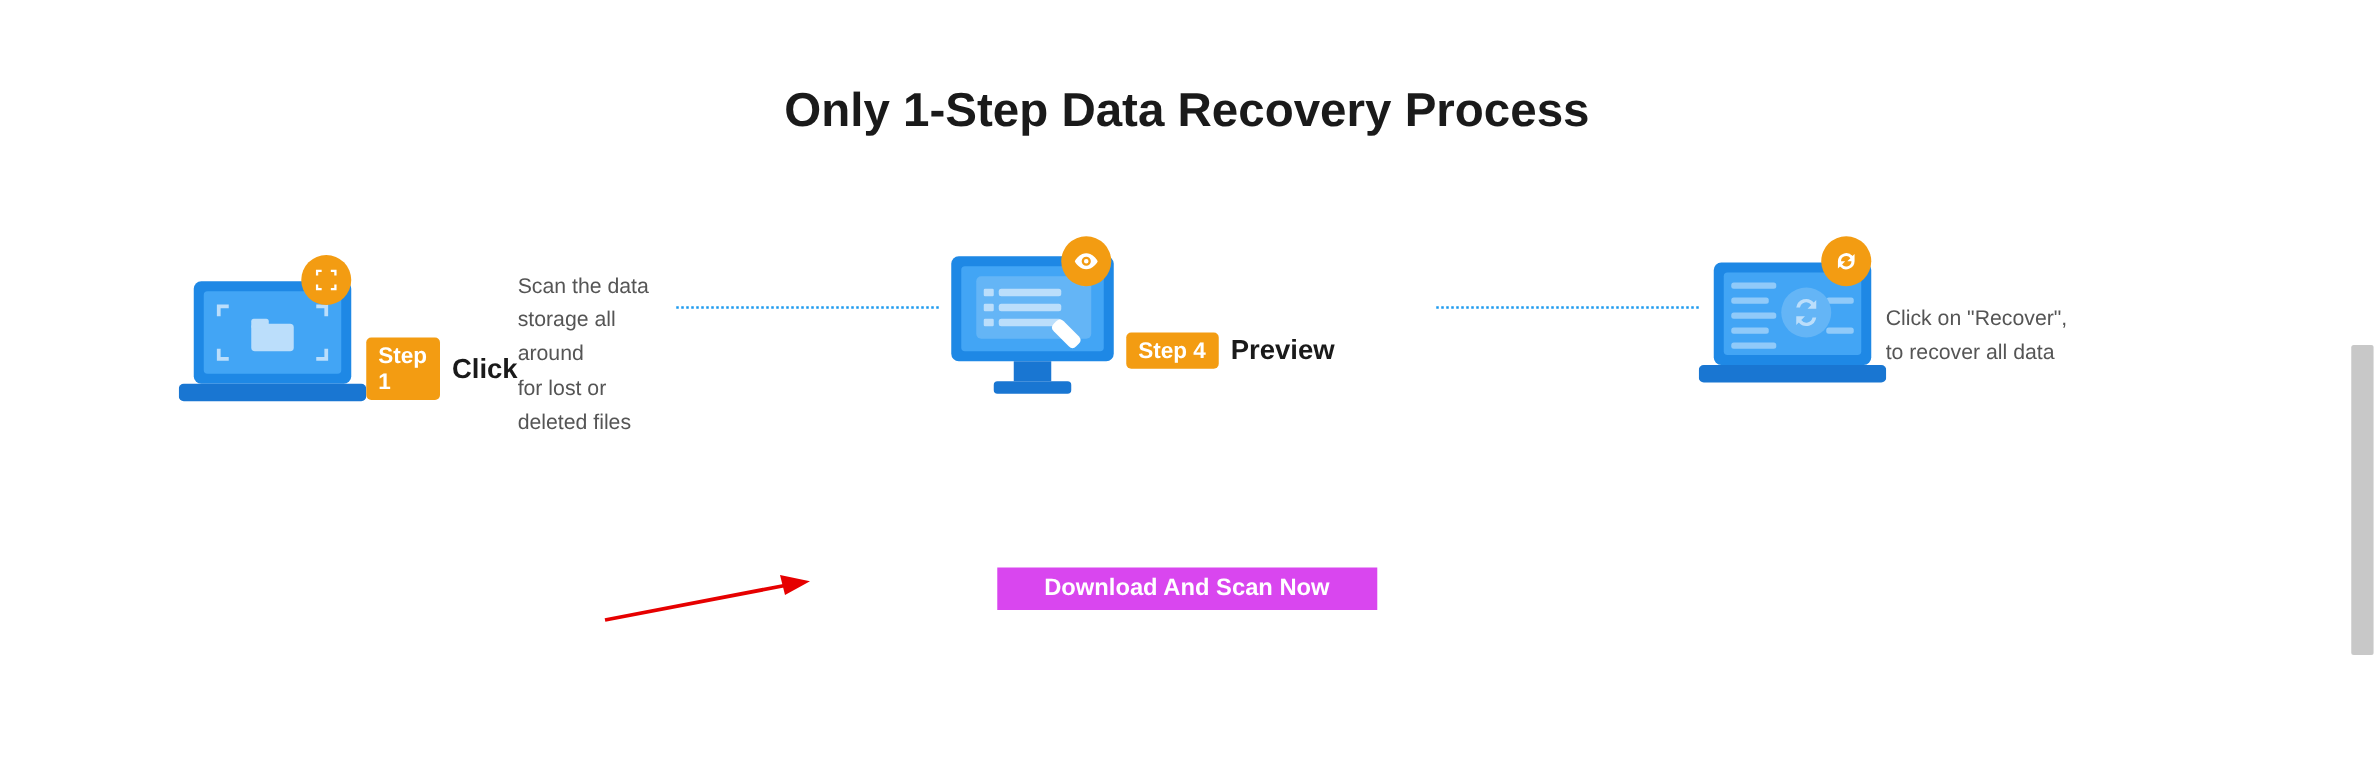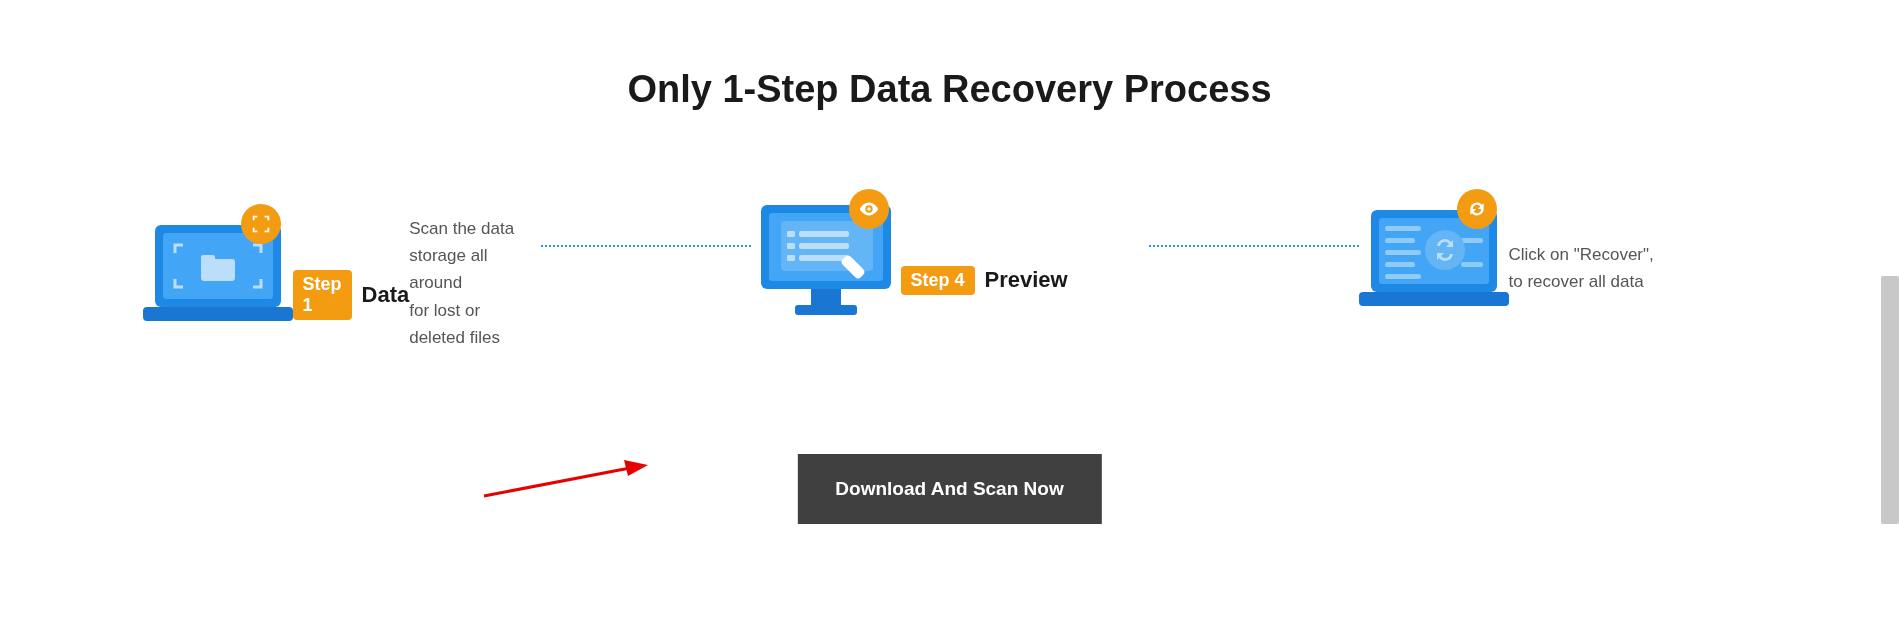--- a/index.html
+++ b/index.html
@@ -83,25 +83,25 @@
     margin-top: 44px;
     width: 210px;
     border-top: 2px dotted #1e9bf0;
     height: 0;
   }
   .cta-btn {
     position: absolute;
     left: 50%;
     transform: translateX(-50%);
     top: 454px;
-    background: #404040;
+    background: #d946ef;
     color: #fff;
     font-size: 19px;
     font-weight: 600;
-    padding: 24px 38px;
+    padding: 6px 38px;
     border: none;
     cursor: pointer;
   }
   .arrow-svg {
     position: absolute;
     left: 480px;
     top: 450px;
     width: 170px;
     height: 50px;
     pointer-events: none;
@@ -137,21 +137,21 @@
         <rect x="58" y="34" width="14" height="8" rx="2" fill="#bbdefb"></rect>
       </svg>
       <div class="badge-circle" style="right:12px;">
         <svg width="22" height="22" viewBox="0 0 24 24">
             <path d="M3 3h5v2H5v3H3V3zm13 0h5v5h-2V5h-3V3zM3 16h2v3h3v2H3v-5zm16 0h2v5h-5v-2h3v-3z" fill="#fff"></path>
           </svg>
       </div>
     </div>
     <div class="step-label-row">
       <span class="step-pill">Step 1</span>
-      <span class="step-title">Data</span>
+      <span class="step-title">Click</span>
     </div>
     <div class="step-desc">Scan the data storage all around
 for lost or deleted files</div>
   </div>
 
   <div class="dotted-line"></div>
 
   <div class="step-block">
     <div class="illus-wrap">
       <svg width="150" height="120" viewBox="0 0 150 120">

